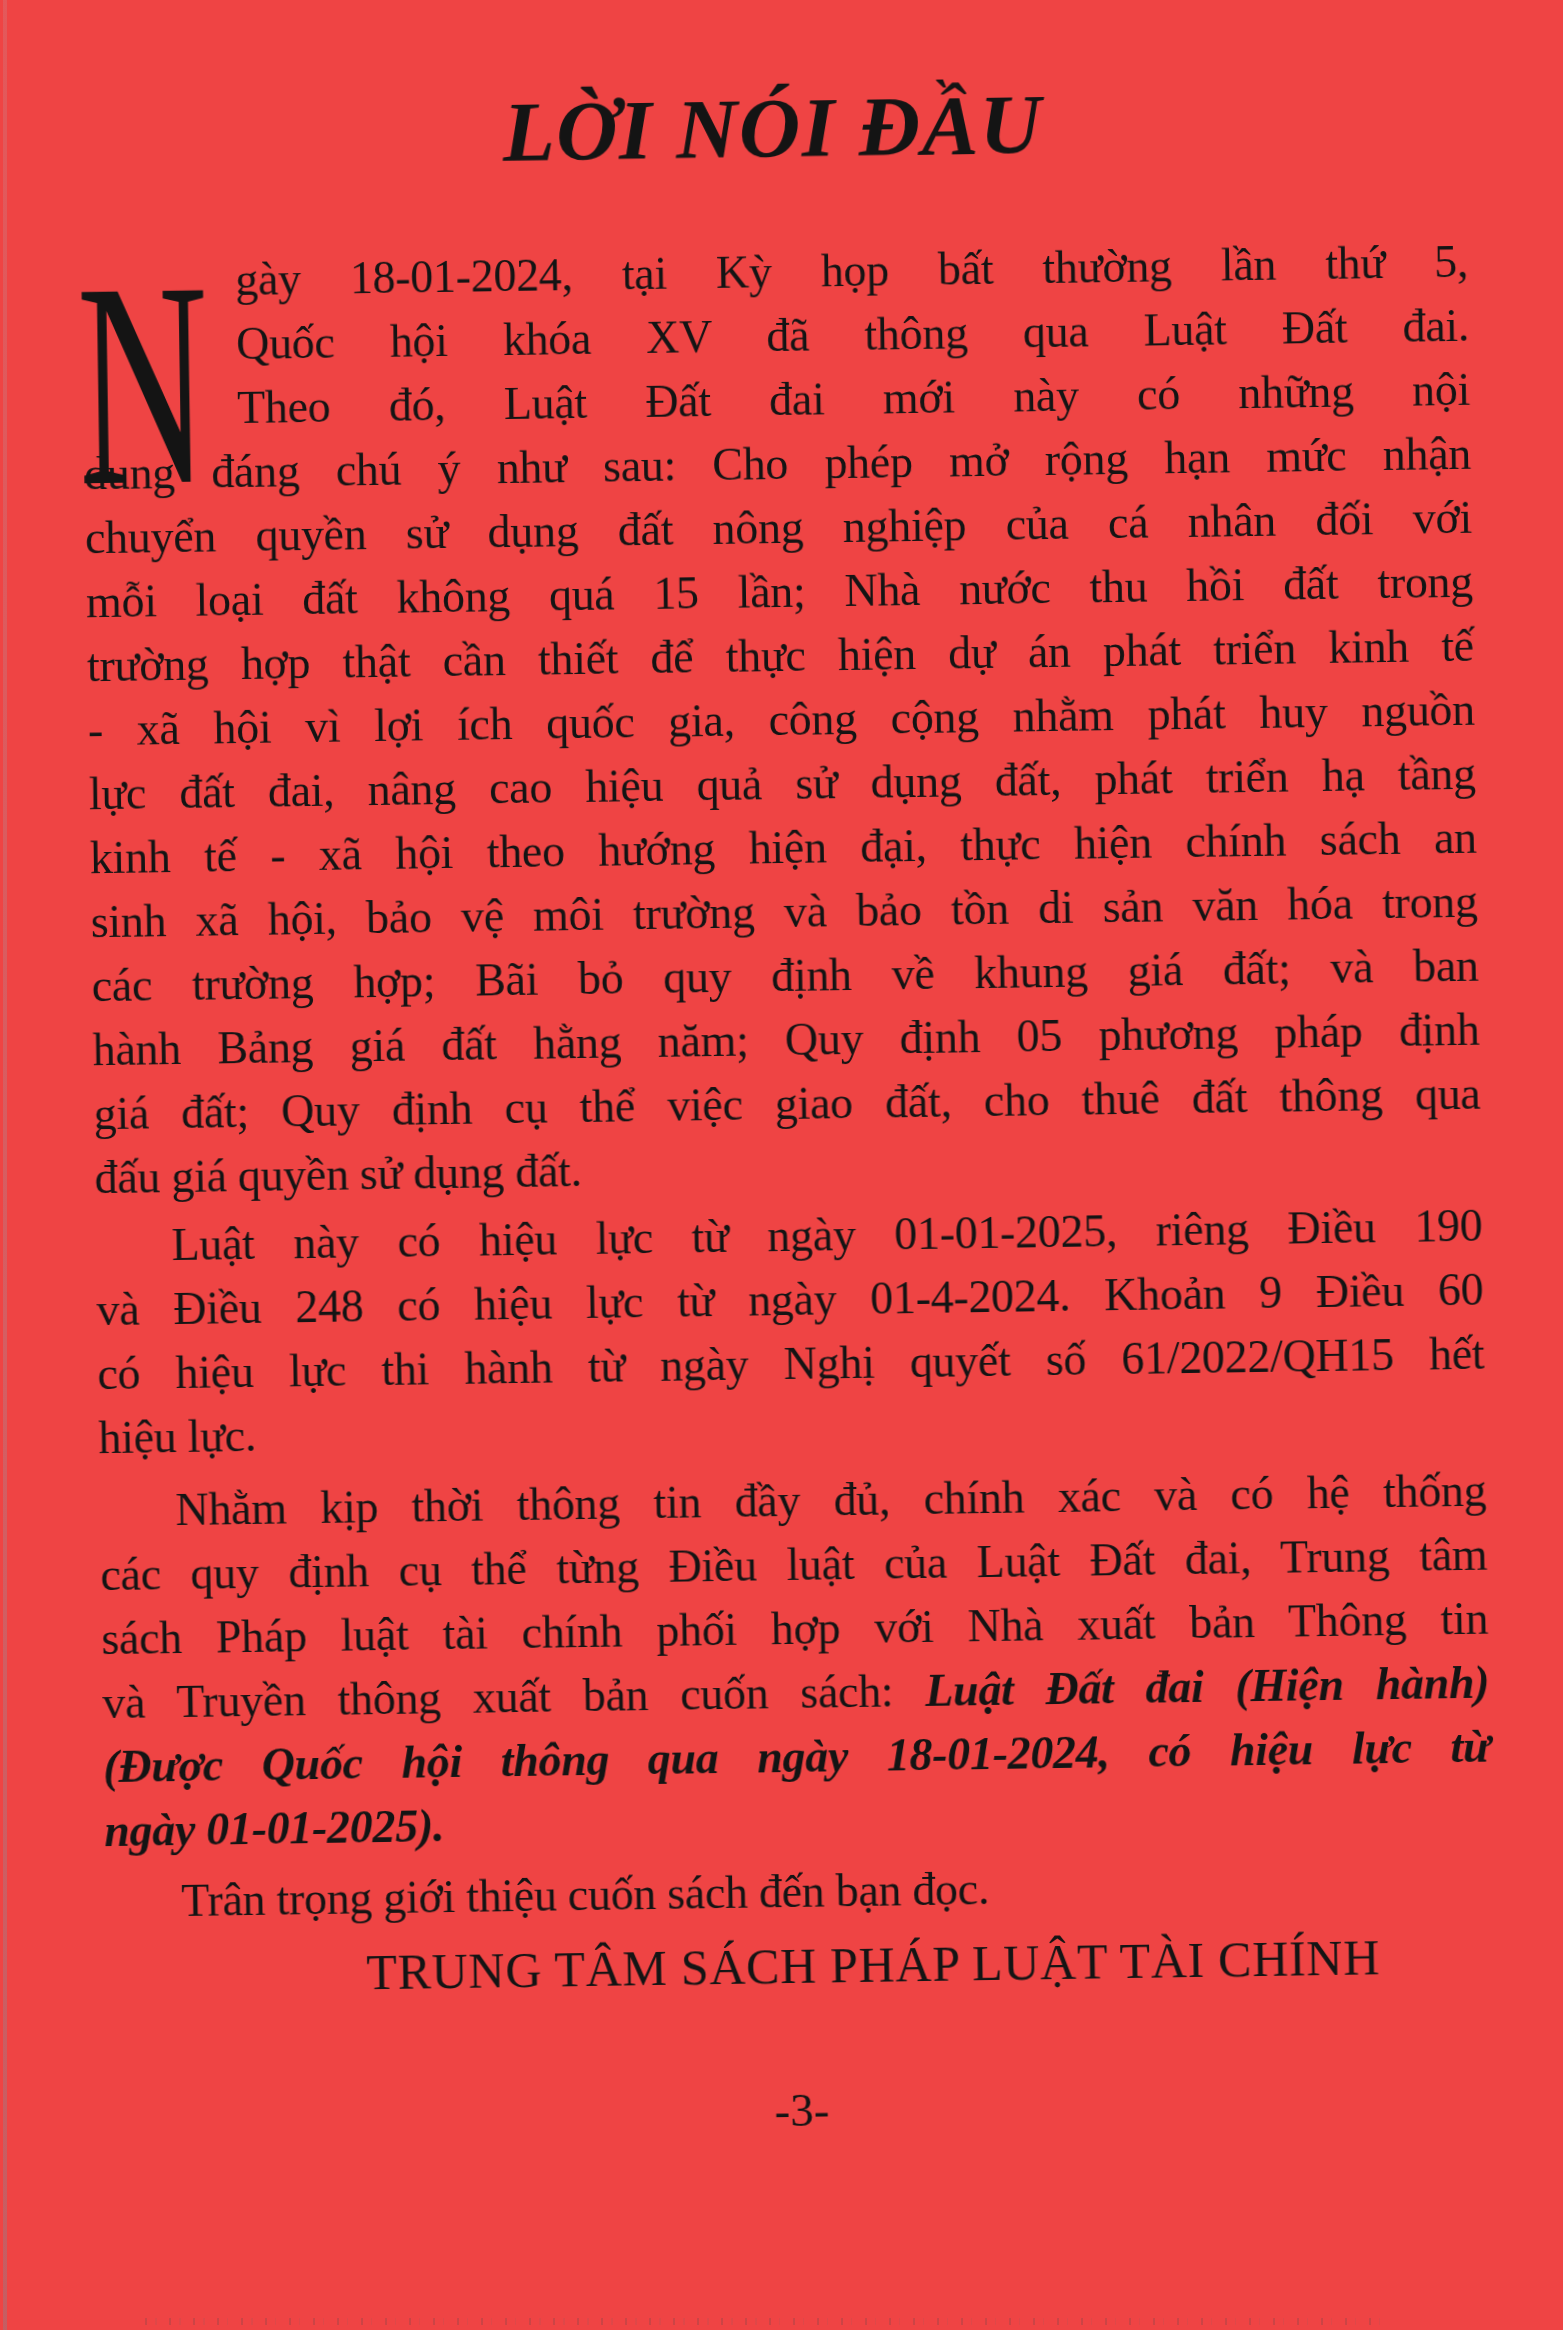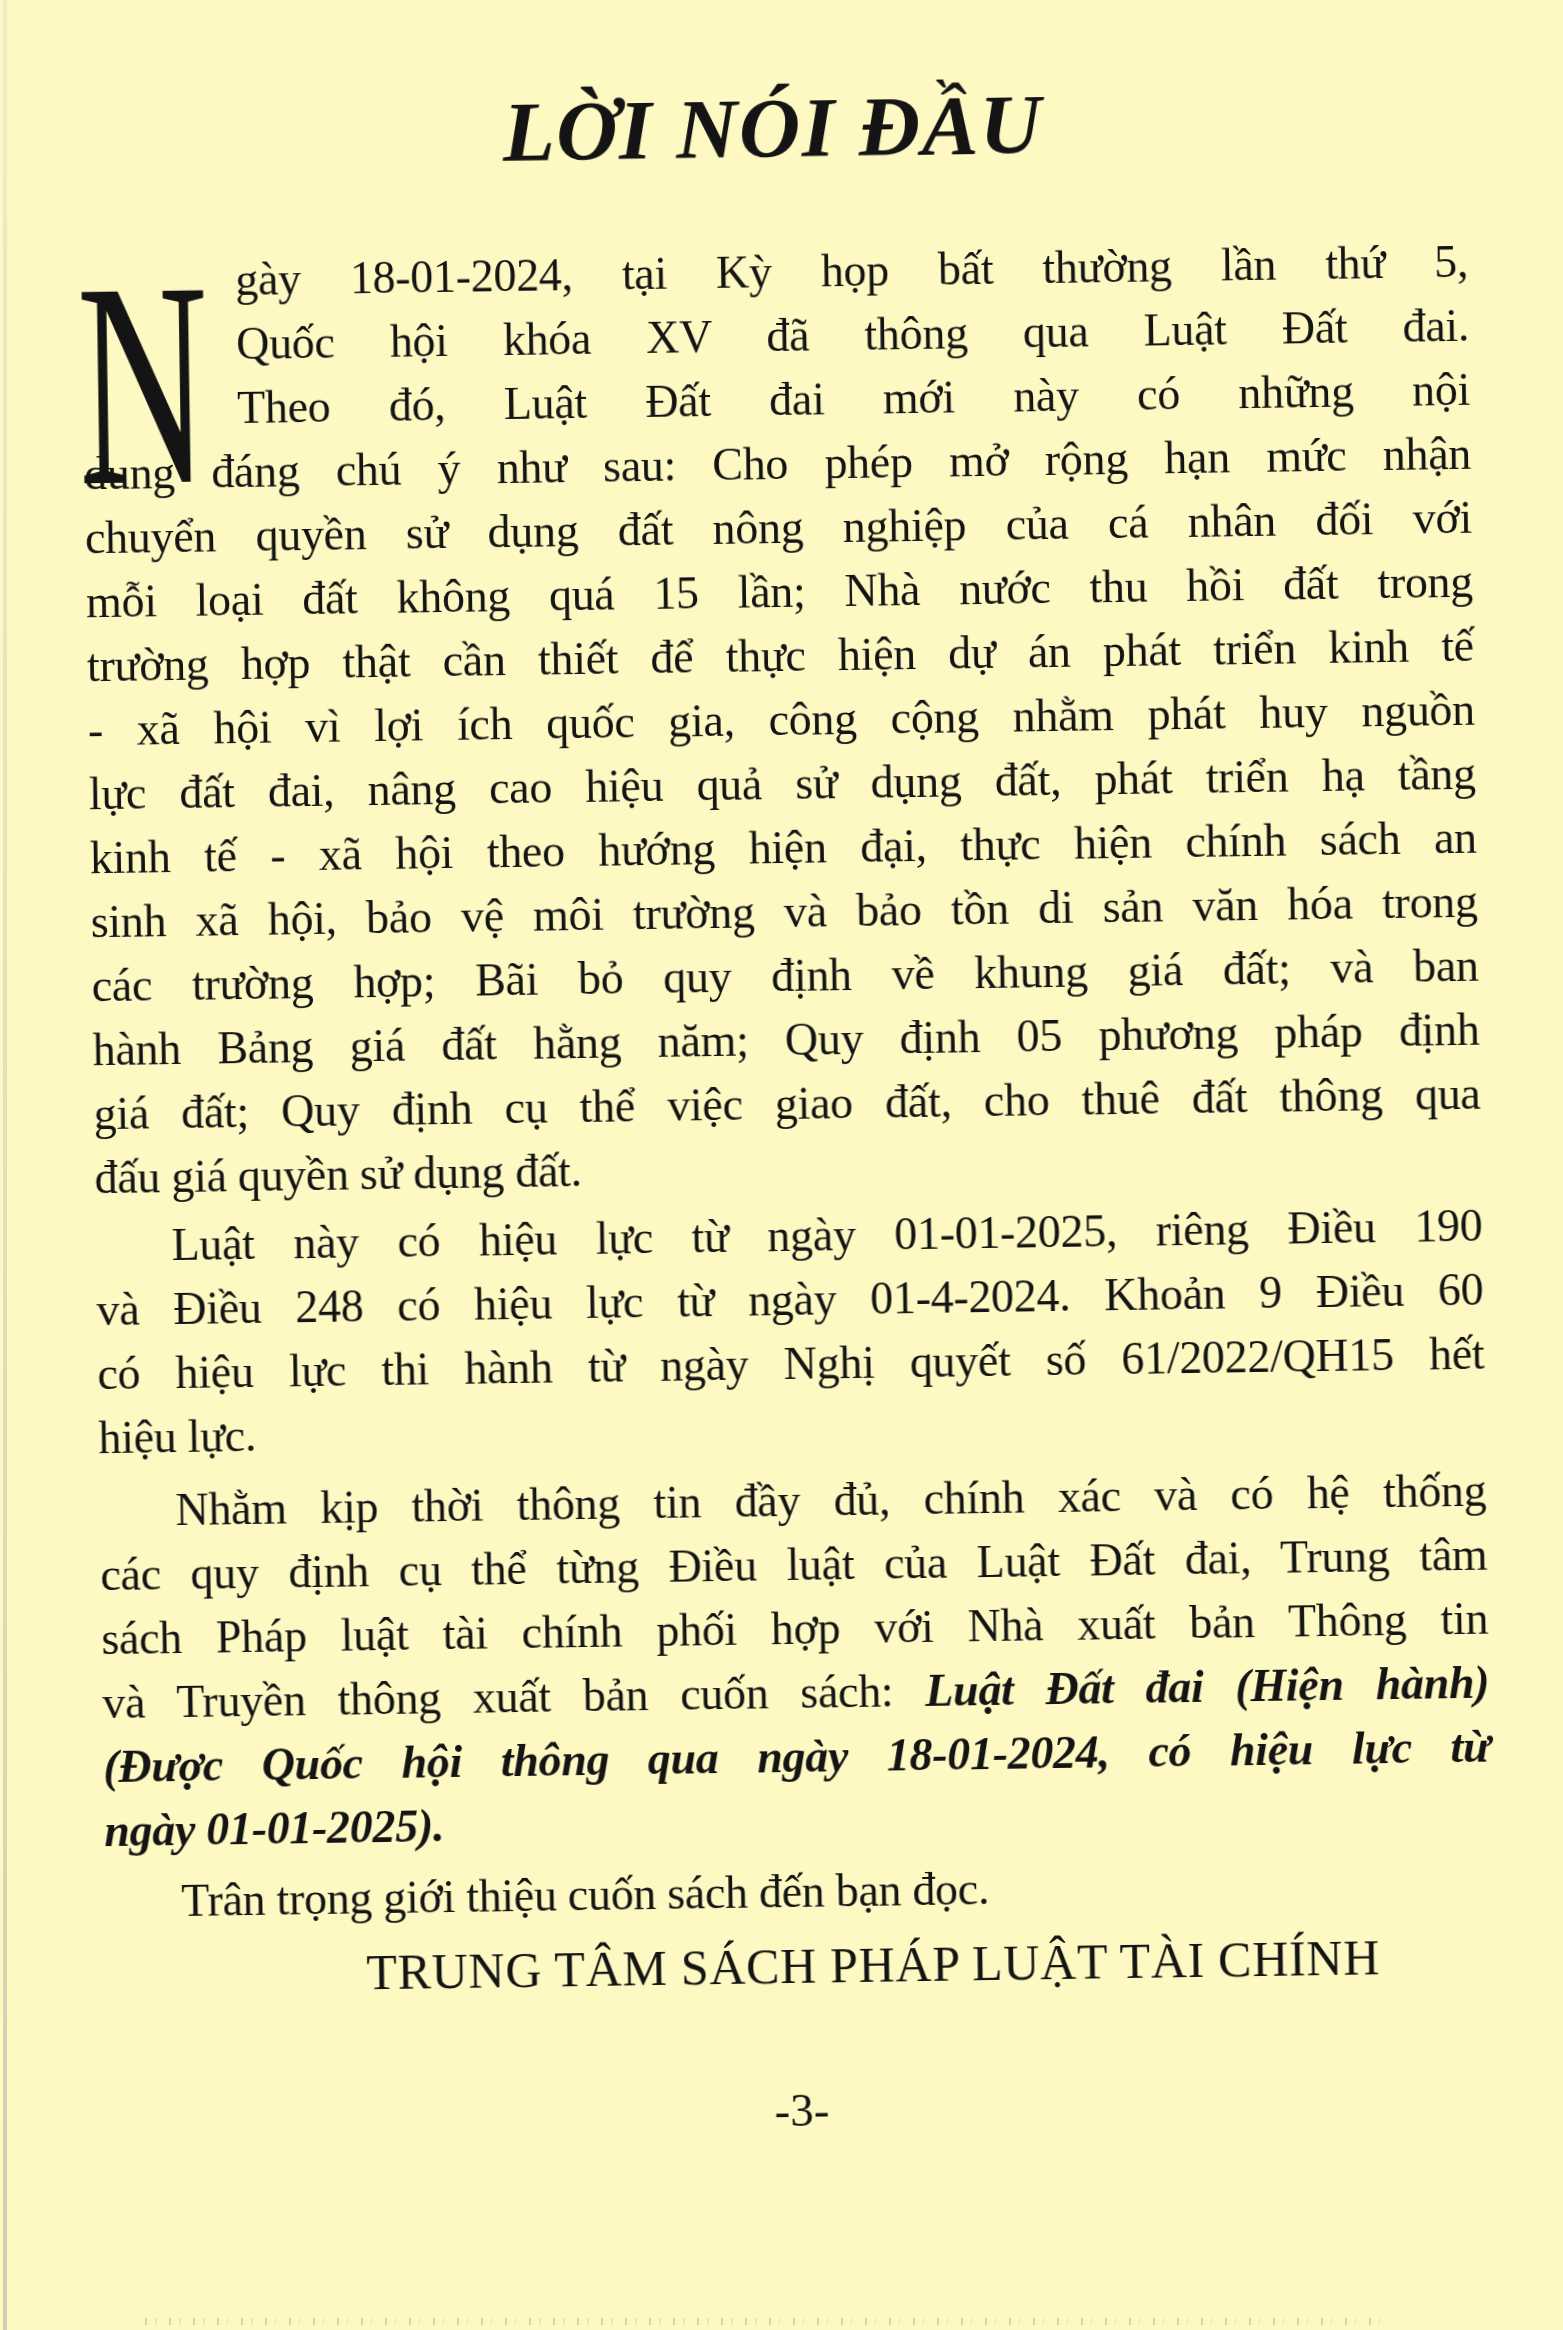--- a/index.html
+++ b/index.html
@@ -4,21 +4,21 @@
 <style>
   html, body {
     margin: 0;
     padding: 0;
     background: #ffffff;
   }
   .page {
     position: relative;
     width: 1563px;
     height: 2330px;
-    background: #fef9c3;
+    background: #ef4444;
     overflow: hidden;
     font-family: "Liberation Serif", "DejaVu Serif", serif;
     color: #141414;
   }
   .scan-content {
     position: absolute;
     inset: 0;
     transform: rotate(-0.85deg);
     transform-origin: 50% 40%;
     filter: blur(0.2px);

